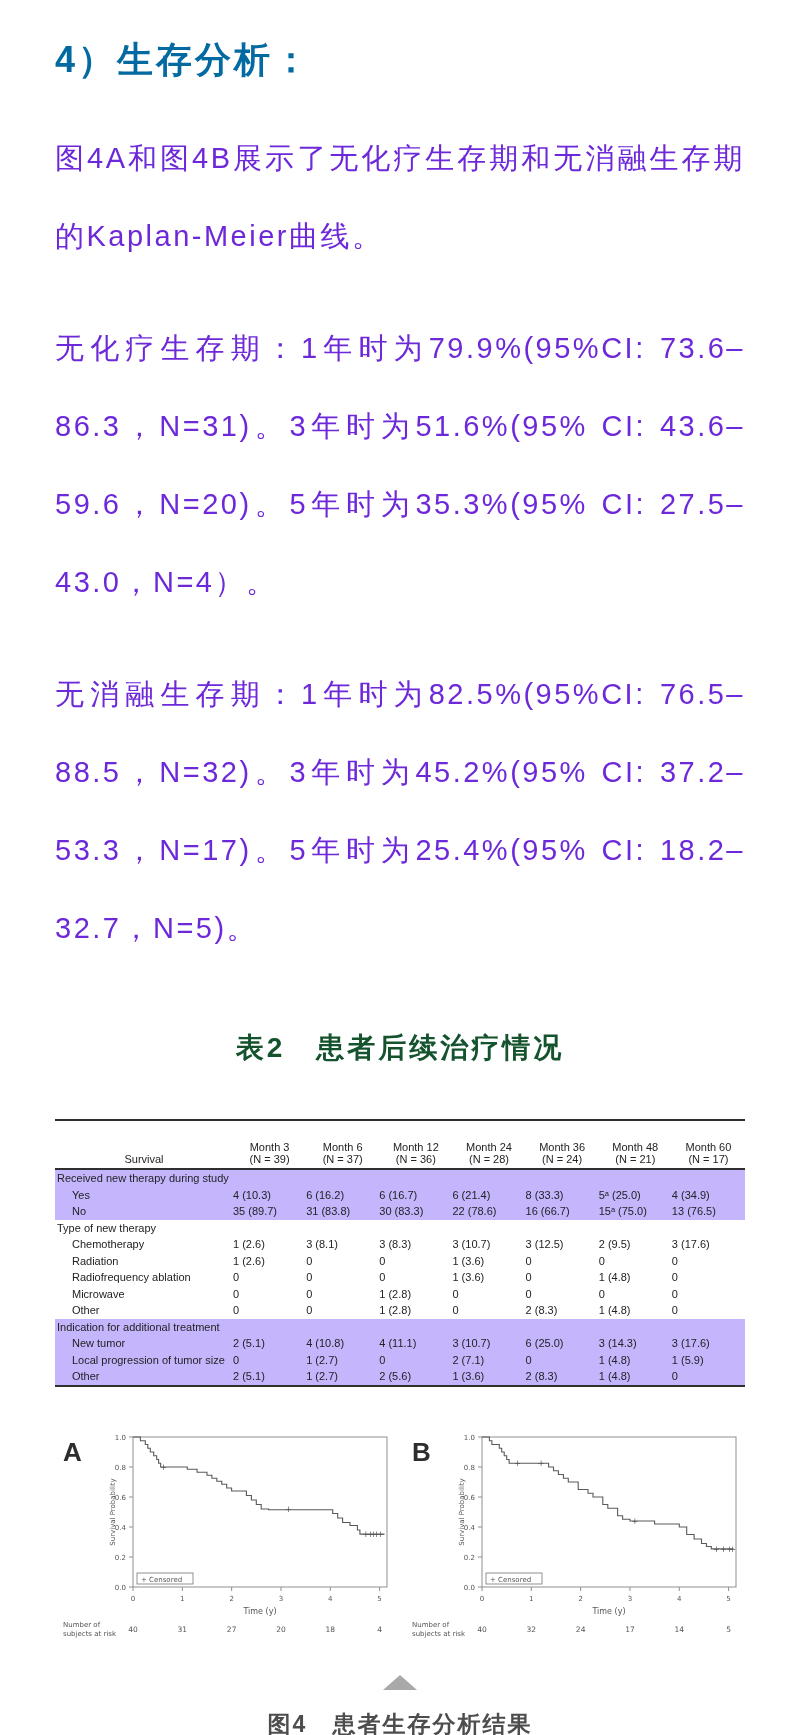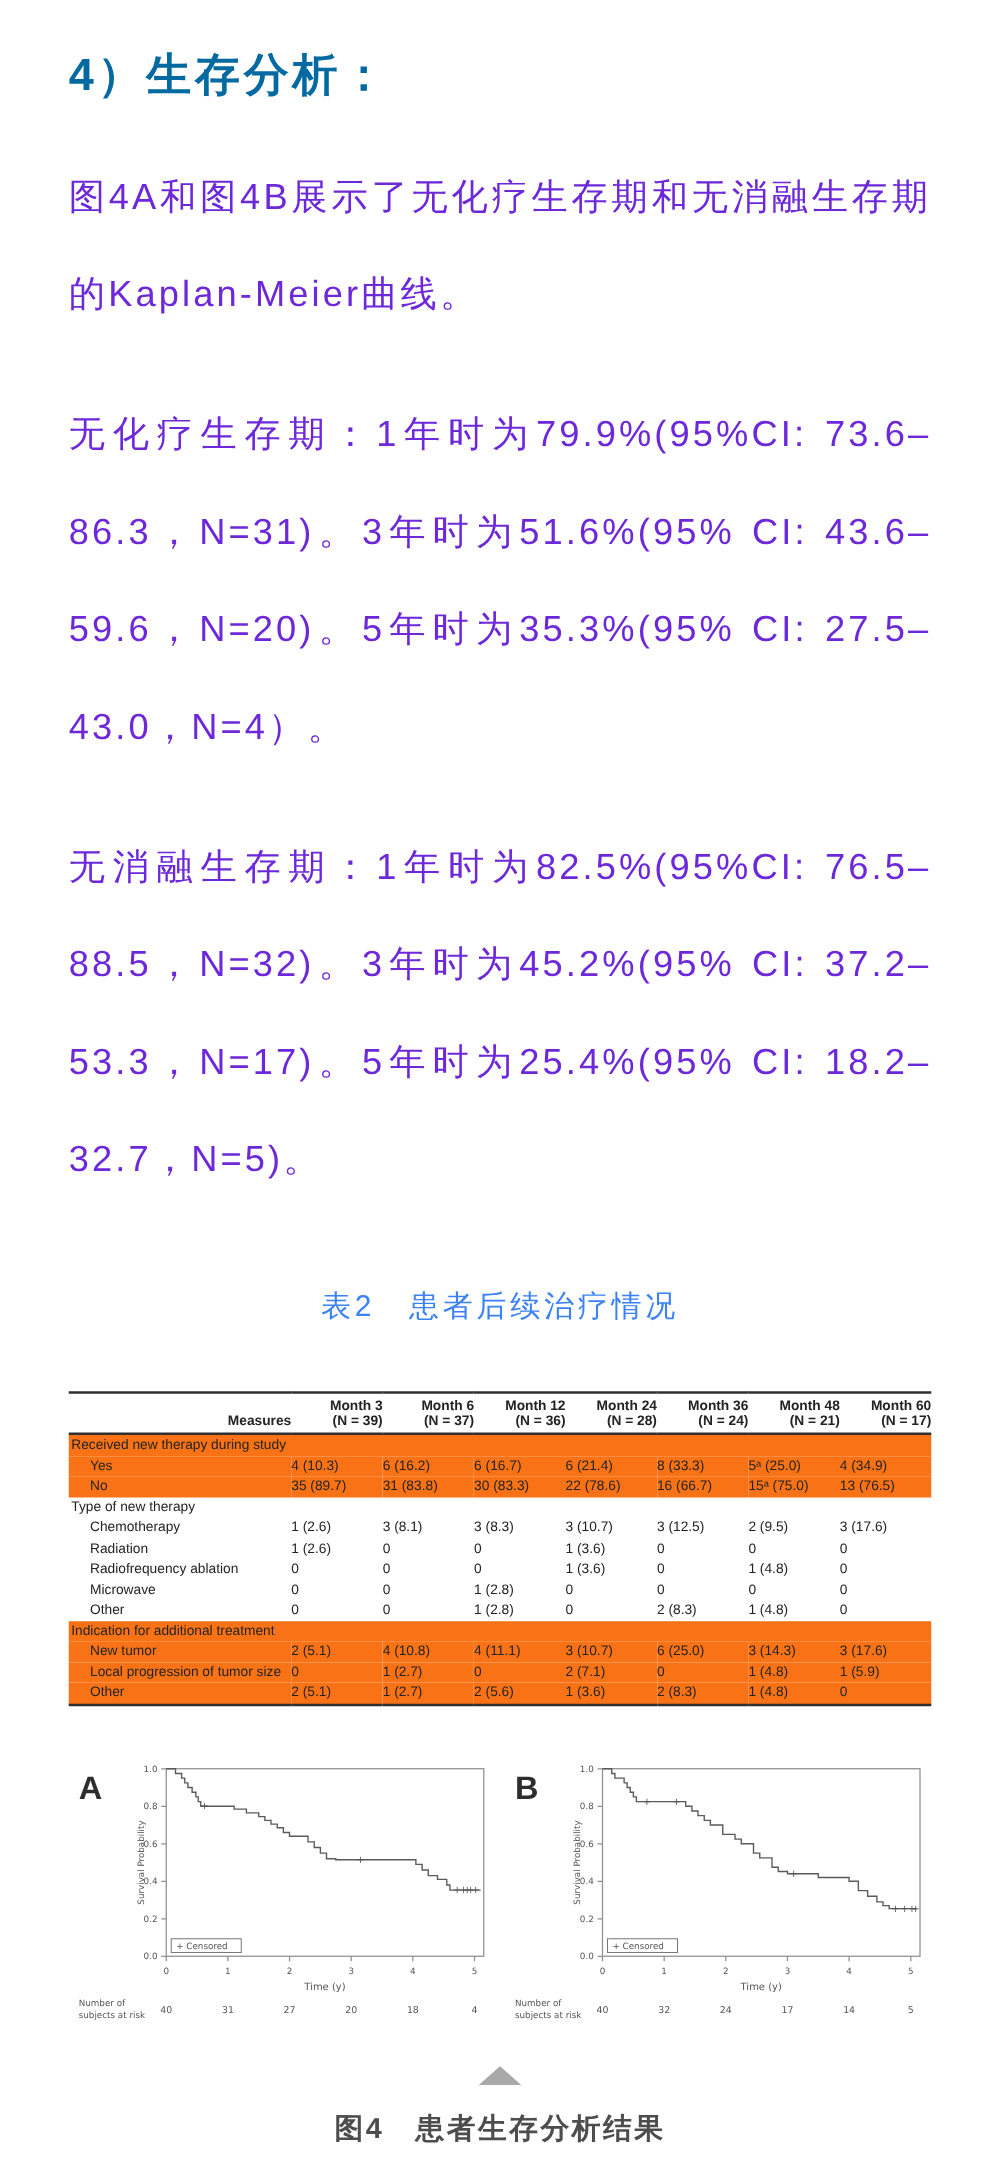--- a/index.html
+++ b/index.html
@@ -10,37 +10,37 @@
   }
   .heading{
     font-size:36px;font-weight:bold;color:#0369a1;letter-spacing:3px;
     margin:6px 0 0;
   }
   .body-text{
     font-size:29px;line-height:78px;letter-spacing:2.5px;color:#6d28d9;
     text-align:justify;margin:34px 0 0;
   }
   .table-title{
-    margin-top:62px;text-align:center;font-size:24px;font-weight:normal;
-    color:#3b82f6;letter-spacing:3px;
+    margin-top:62px;text-align:center;font-size:28px;font-weight:bold;
+    color:#14532d;letter-spacing:3px;
   }
   table.t2{
     width:100%;margin-top:52px;border-collapse:collapse;table-layout:fixed;
     font-size:11px;color:#232323;
     border-top:2px solid #2f2f2f;border-bottom:2px solid #2f2f2f;
   }
   table.t2 th{
-    font-weight:bold;text-align:right;vertical-align:bottom;
-    white-space:pre-line;padding:4px 0 3px;line-height:12px;
+    font-weight:normal;text-align:center;vertical-align:bottom;
+    white-space:pre-line;padding:20px 0 3px;line-height:12px;
     border-bottom:2px solid #2f2f2f;
   }
   table.t2 td{padding:1px 0;line-height:14.5px;}
   table.t2 .sec td{padding-left:2px;}
   table.t2 .sub td:first-child{padding-left:17px;}
-  table.t2 tr.shaded{background:#f97316;}
+  table.t2 tr.shaded{background:#c4b5fd;}
   .figure{display:flex;gap:8px;margin-top:38px;}
   .panel{position:relative;width:341px;}
   .panel-letter{
     position:absolute;left:8px;top:12px;font-size:26px;font-weight:bold;
     color:#2d2d2d;font-family:"Liberation Sans",sans-serif;
   }
   .panel svg{display:block;}
   .panel svg text{font-family:"DejaVu Sans",sans-serif;fill:#555;}
   .triangle{
     width:0;height:0;margin:28px auto 14px;
@@ -69,21 +69,21 @@
       <col>
         <col>
         <col>
         <col>
         <col>
         <col>
         <col>
     </colgroup>
     <thead>
       <tr id="t2-head-row">
-          <th>Measures</th>
+          <th>Survival</th>
           <th>Month 3
 (N = 39)</th>
           <th>Month 6
 (N = 37)</th>
           <th>Month 12
 (N = 36)</th>
           <th>Month 24
 (N = 28)</th>
           <th>Month 36
 (N = 24)</th>

